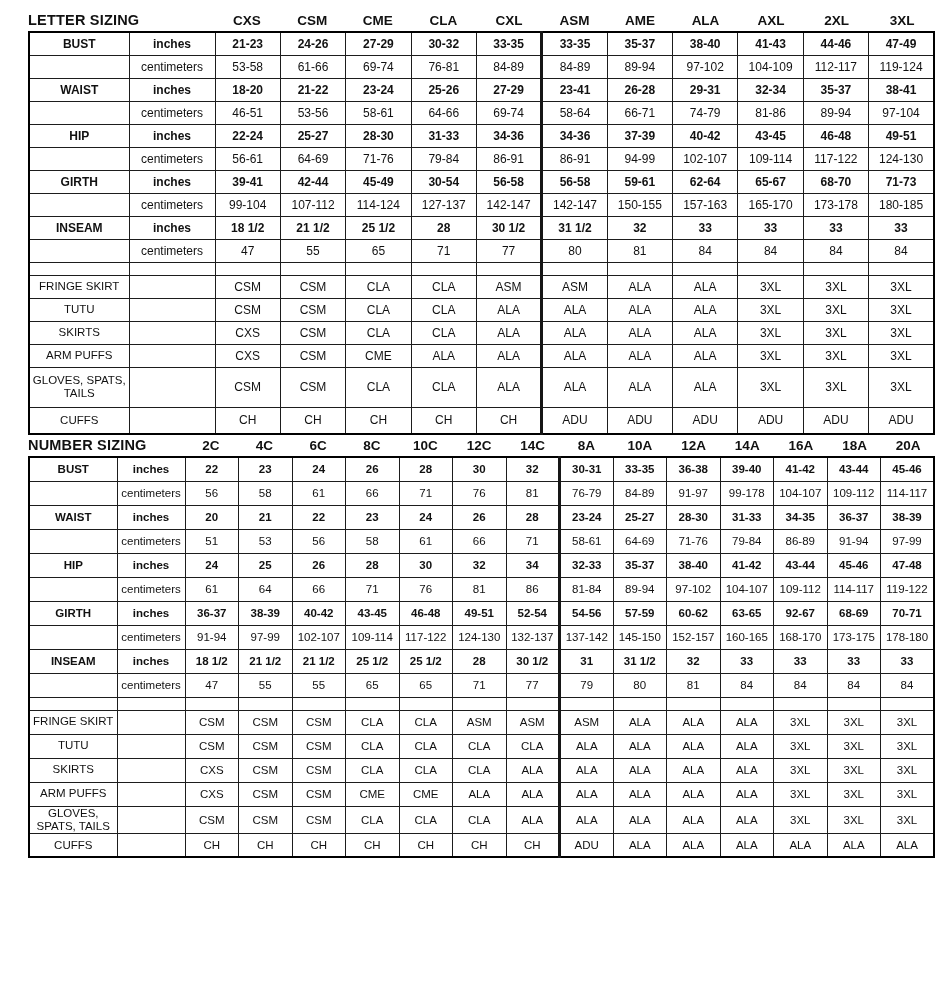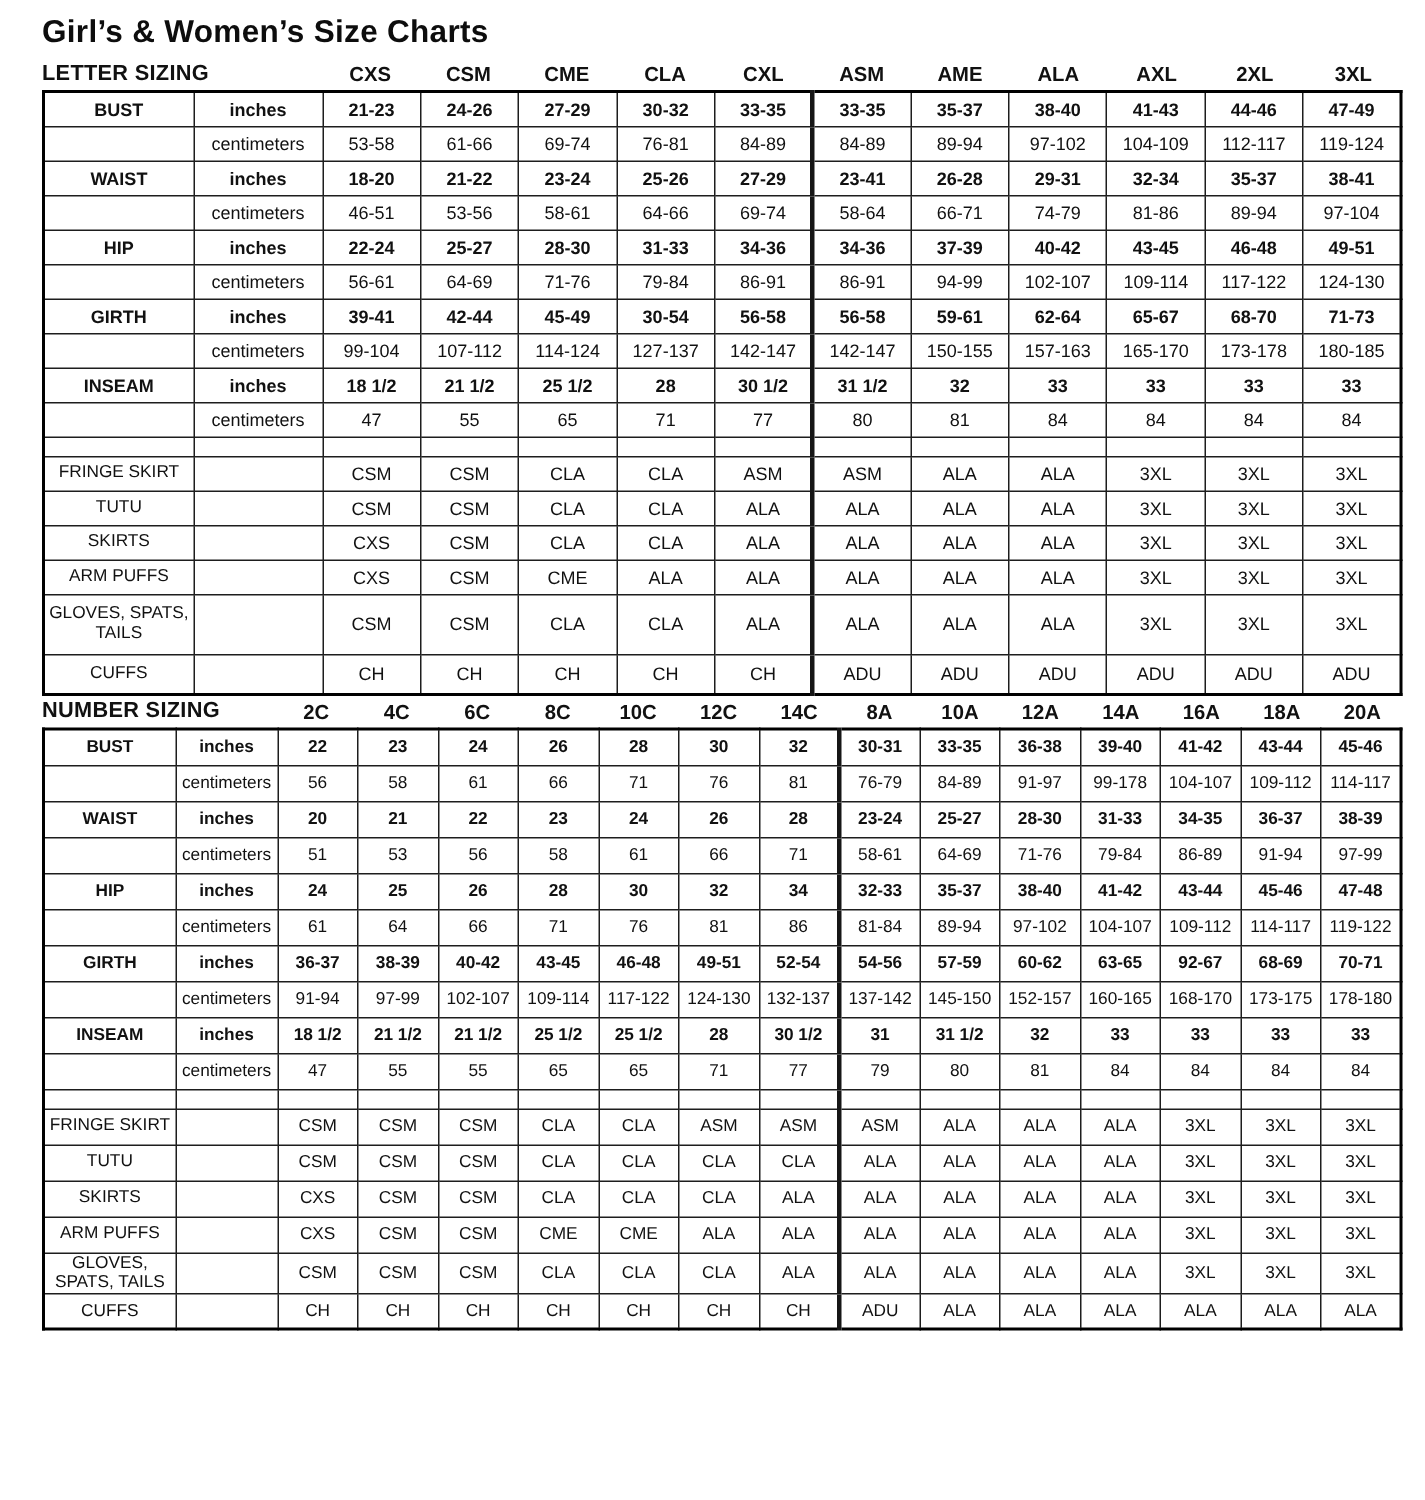--- a/index.html
+++ b/index.html
@@ -28,21 +28,20 @@
   tr.a td.lbl{font-weight:normal;font-size:11.5px;line-height:1.15;}
   tr.a.tall{height:40px;}
   tr.a.last{height:27px;}
   td.div{border-left:3px solid #161616 !important;}
   td.dstart{border-left:2px solid #161616;}
 </style>
 </head>
 <body>
 
 <div class="page">
-  <h1>Girl’s &amp; Women’s Size Charts</h1>
   <section data-table="0">
       <table class="hdr">
         <colgroup>
           <col style="width:100px">
           <col style="width:86px">
           <col>
           <col>
           <col>
           <col>
           <col>

